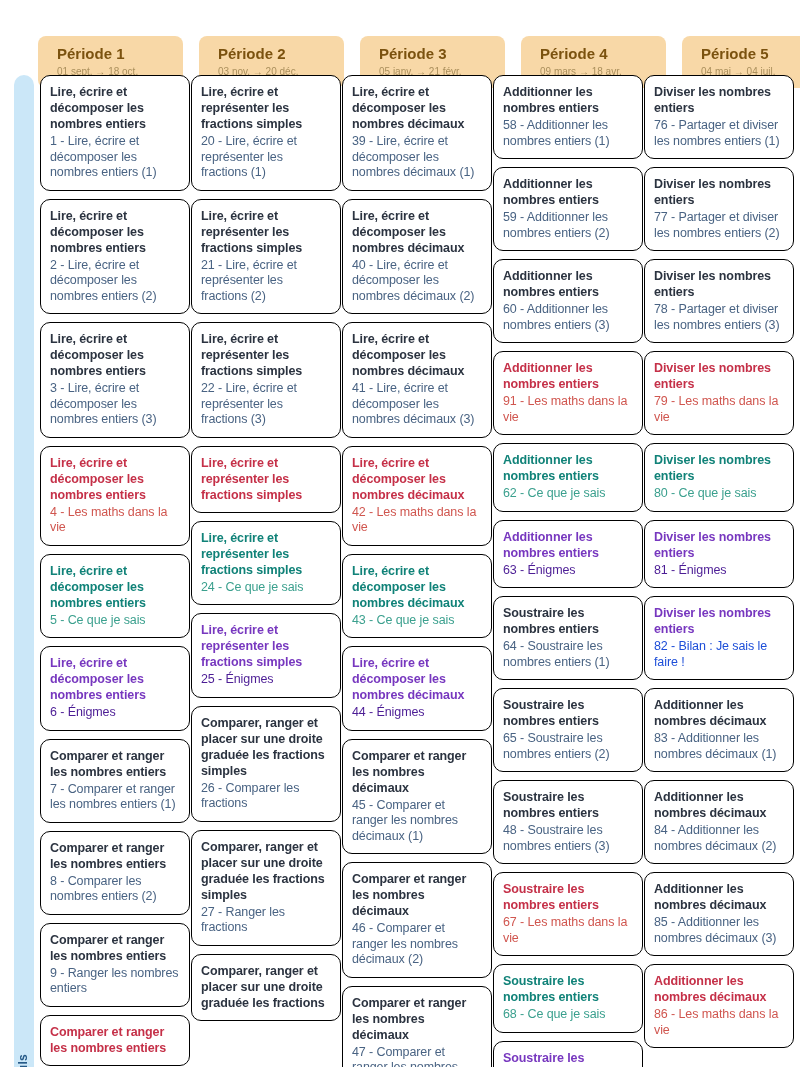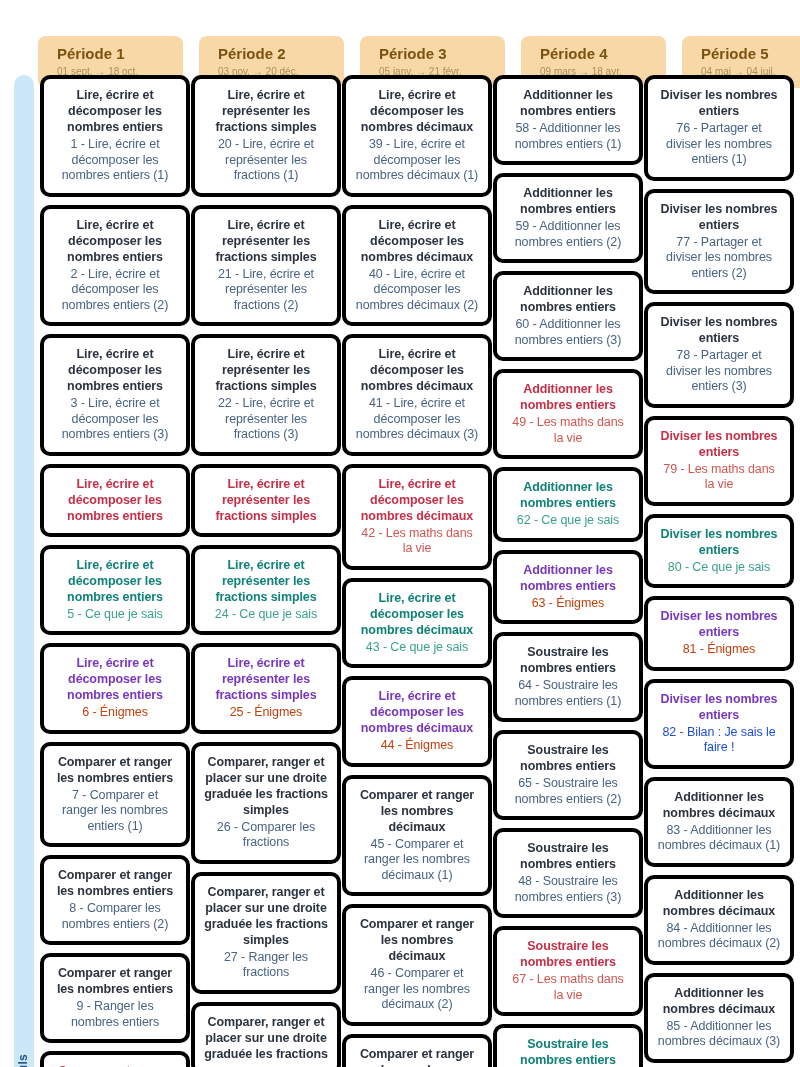--- a/index.html
+++ b/index.html
@@ -26,34 +26,34 @@
   .cat-label{
     position:absolute;bottom:2px;left:2px;
     writing-mode:vertical-rl;transform:rotate(180deg);
     font-size:12px;font-weight:bold;color:#265a88;letter-spacing:.3px;
     white-space:nowrap;
   }
   .cols{display:flex;gap:7px;align-items:flex-start;}
   .col{width:144px;flex:none;display:flex;flex-direction:column;gap:8px;}
   .card{
     box-sizing:border-box;width:150px;background:#ffffff;
-    border:4px solid #000000;border-radius:10px;
-    padding:8px 9px 9px 9px;cursor:pointer;text-align:center;
+    border:1px solid #000000;border-radius:10px;
+    padding:8px 9px 9px 9px;cursor:pointer;
   }
   .card-title{font-size:12.5px;font-weight:bold;line-height:16px;letter-spacing:-.1px;}
   .card-subtitle{font-size:12.5px;line-height:15.5px;margin-top:2px;letter-spacing:-.1px;}
   
   .v-default .card-title{color:#2b3340}
   .v-default .card-subtitle{color:#496383}
   .v-red .card-title{color:#c53048}
   .v-red .card-subtitle{color:#d0564f}
   .v-teal .card-title{color:#108278}
   .v-teal .card-subtitle{color:#3ba08e}
   .v-purple .card-title{color:#7737bf}
-  .v-purple .card-subtitle{color:#c2410c}
+  .v-purple .card-subtitle{color:#4c1d95}
   .v-bilan .card-title{color:#7737bf}
   .v-bilan .card-subtitle{color:#1d4ed8}
 </style>
 </head>
 <body>
 
 <div class="periods">
   <div class="chip">
     <div class="chip-title">Période 1</div>
     <div class="chip-dates">01 sept. → 18 oct.</div>
@@ -89,20 +89,21 @@
         <div class="card v-default">
           <div class="card-title">Lire, écrire et décomposer les nombres entiers</div>
           <div class="card-subtitle">2 - Lire, écrire et décomposer les nombres entiers (2)</div>
         </div>
         <div class="card v-default">
           <div class="card-title">Lire, écrire et décomposer les nombres entiers</div>
           <div class="card-subtitle">3 - Lire, écrire et décomposer les nombres entiers (3)</div>
         </div>
         <div class="card v-red">
           <div class="card-title">Lire, écrire et décomposer les nombres entiers</div>
+          <div class="card-subtitle">4 - Les maths dans la vie</div>
         </div>
         <div class="card v-teal">
           <div class="card-title">Lire, écrire et décomposer les nombres entiers</div>
           <div class="card-subtitle">5 - Ce que je sais</div>
         </div>
         <div class="card v-purple">
           <div class="card-title">Lire, écrire et décomposer les nombres entiers</div>
           <div class="card-subtitle">6 - Énigmes</div>
         </div>
         <div class="card v-default">
@@ -203,21 +204,21 @@
         <div class="card v-default">
           <div class="card-title">Additionner les nombres entiers</div>
           <div class="card-subtitle">59 - Additionner les nombres entiers (2)</div>
         </div>
         <div class="card v-default">
           <div class="card-title">Additionner les nombres entiers</div>
           <div class="card-subtitle">60 - Additionner les nombres entiers (3)</div>
         </div>
         <div class="card v-red">
           <div class="card-title">Additionner les nombres entiers</div>
-          <div class="card-subtitle">49 - Les maths dans la vie</div>
+          <div class="card-subtitle">91 - Les maths dans la vie</div>
         </div>
         <div class="card v-teal">
           <div class="card-title">Additionner les nombres entiers</div>
           <div class="card-subtitle">62 - Ce que je sais</div>
         </div>
         <div class="card v-purple">
           <div class="card-title">Additionner les nombres entiers</div>
           <div class="card-subtitle">63 - Énigmes</div>
         </div>
         <div class="card v-default">

